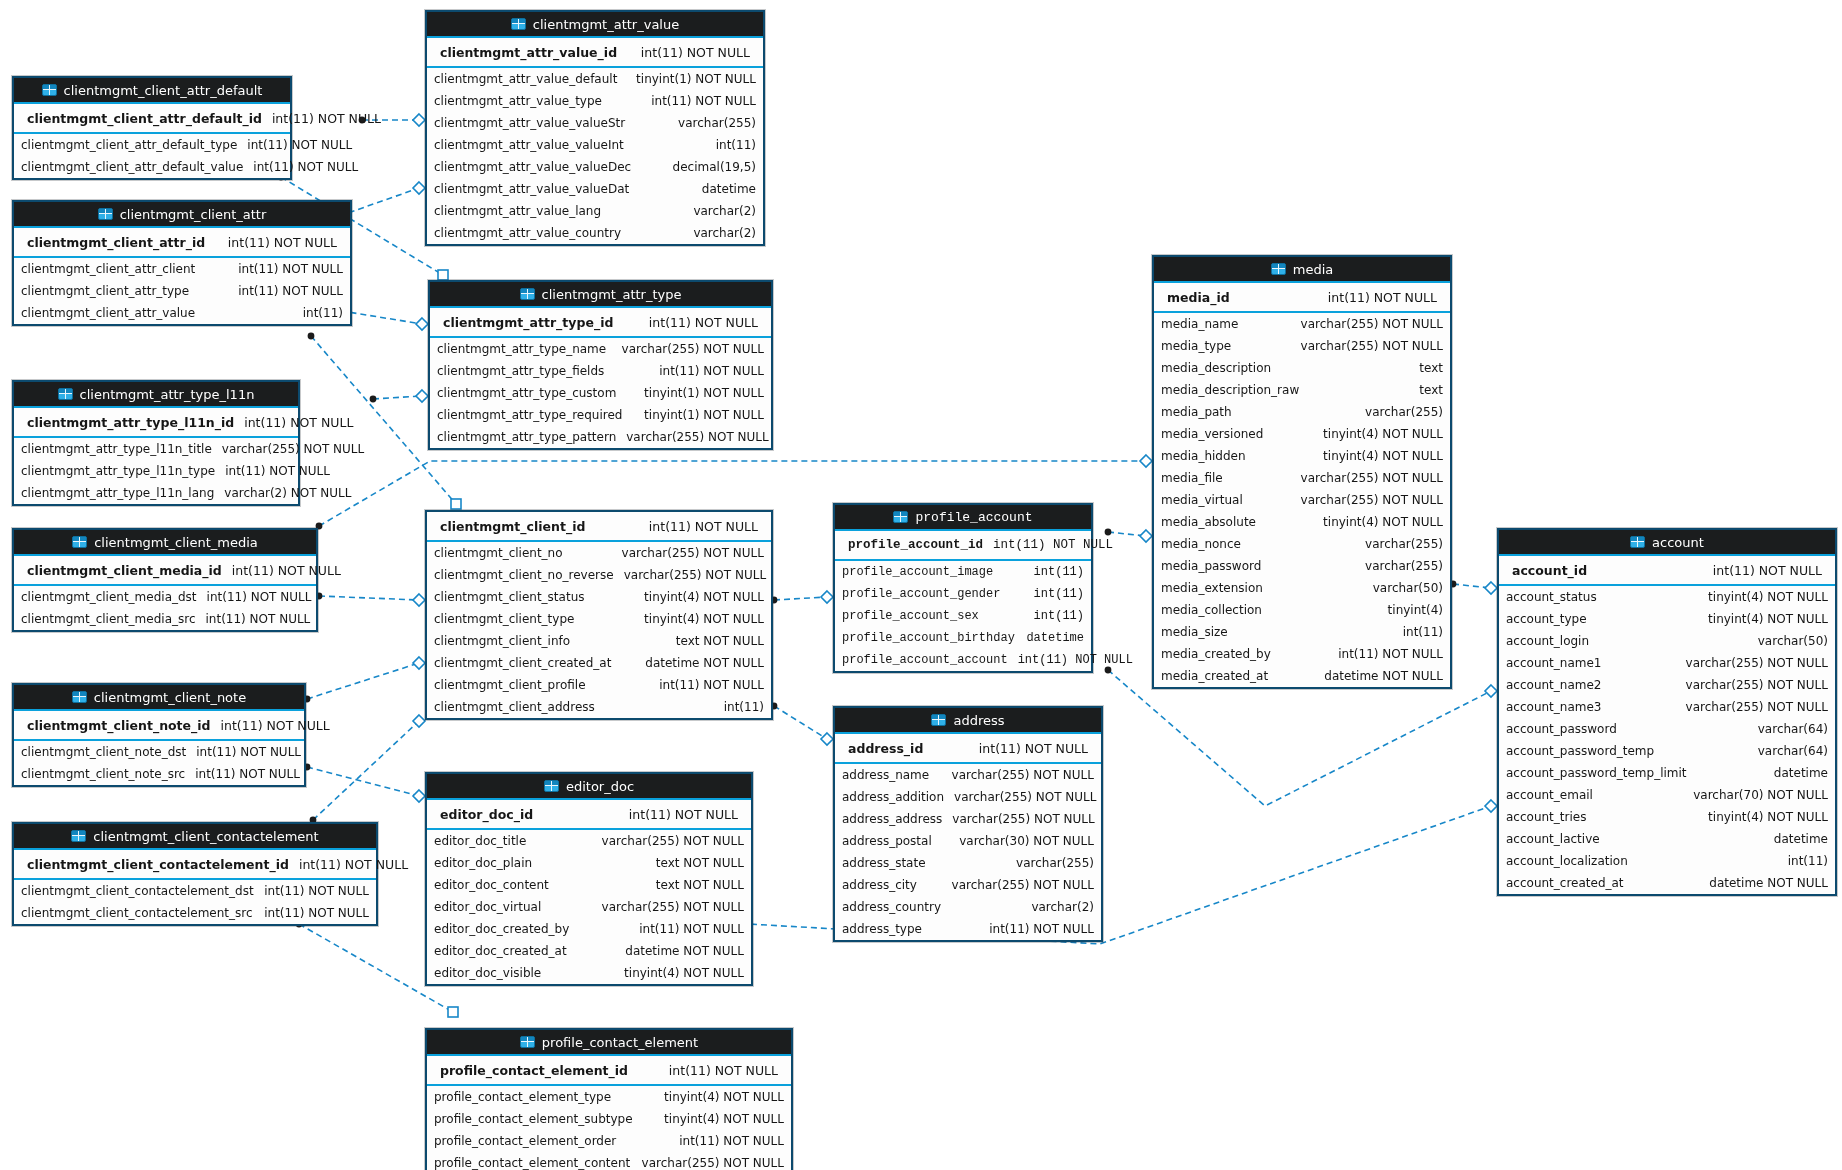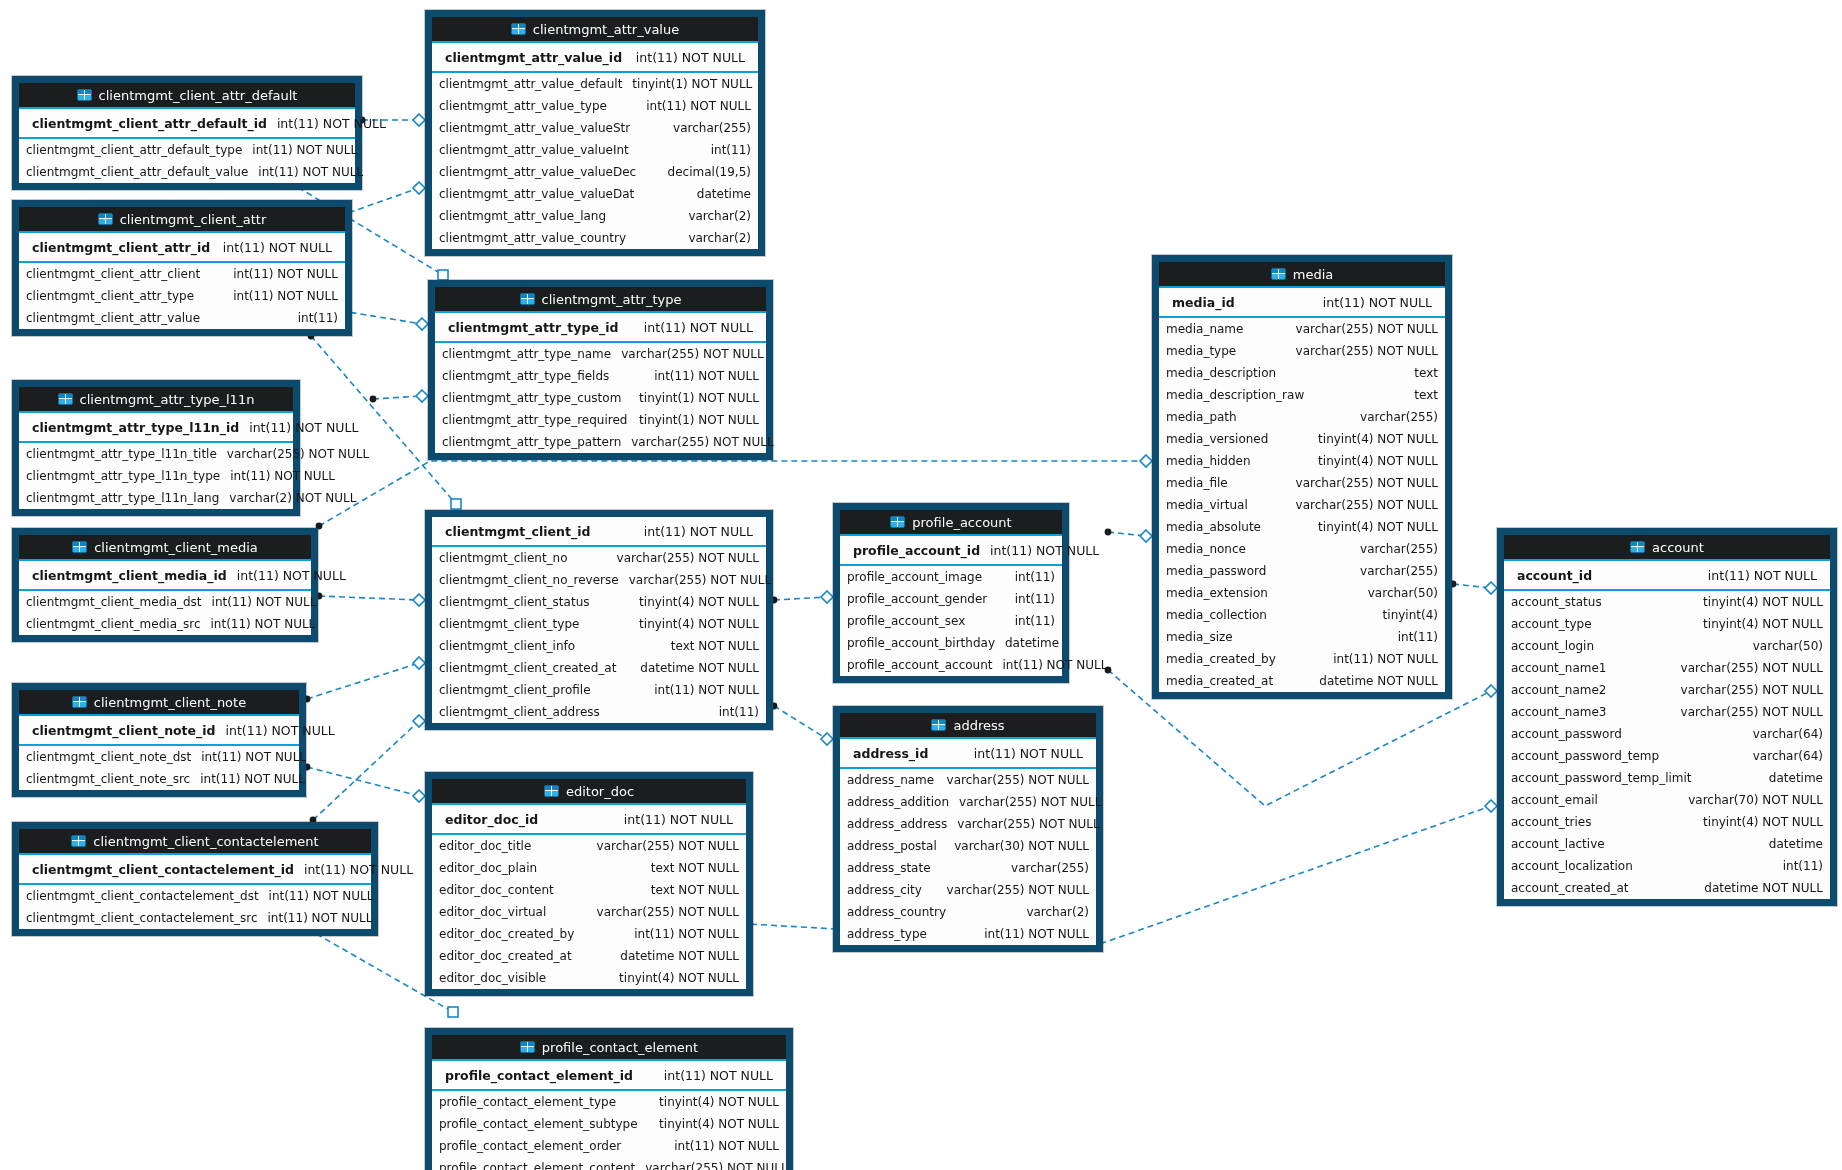--- a/index.html
+++ b/index.html
@@ -6,21 +6,21 @@
   body {
     width:1842px; height:1170px; position:relative; overflow:hidden;
     background:#ffffff;
     font-family:"DejaVu Sans","Liberation Sans",sans-serif;
   }
   #canvas { position:absolute; inset:0; width:1842px; height:1170px; }
   #lines { position:absolute; left:0; top:0; z-index:1; }
   #tables { position:absolute; inset:0; z-index:2; }
   .tbl {
     position:absolute; box-sizing:border-box; background:#ffffff;
-    border:7px solid #0c4a6e;
+    border:2px solid #0c4a6e;
     box-shadow:0 0 0 1px rgba(30,40,46,.25);
   }
   .hd {
     box-sizing:border-box; height:26px; background:#1b1d1e; color:#fff;
     display:flex; align-items:center; justify-content:center; gap:7px;
     font-size:13px; border-bottom:2px solid #0aa1dc; white-space:nowrap;
   }
   .tico { display:flex; align-items:center; }
   .pkrow {
     box-sizing:border-box; height:30px; display:flex; align-items:center;
@@ -175,21 +175,21 @@
         </div>
         <div class="row">
           <span class="fn">clientmgmt_attr_value_lang</span>
           <span class="ft">varchar(2)</span>
         </div>
         <div class="row">
           <span class="fn">clientmgmt_attr_value_country</span>
           <span class="ft">varchar(2)</span>
         </div>
       </div>
-      <div class="tbl" style="left: 12px; top: 76px; width: 350px;">
+      <div class="tbl" style="left: 12px; top: 76px; width: 280px;">
         <div class="hd">
           <span class="tico">
             <svg width="15" height="12" viewBox="0 0 15 12">
               <rect x="0.5" y="0.5" width="14" height="11" rx="1.5" fill="#2fb0e8" stroke="#0e6f9c"></rect>
               <rect x="1" y="1" width="13" height="4" fill="#1286bf"></rect>
               <line x1="1" y1="5.5" x2="14" y2="5.5" stroke="#eaf6fc" stroke-width="1"></line>
               <line x1="7.5" y1="1" x2="7.5" y2="11" stroke="#eaf6fc" stroke-width="1"></line>
             </svg>
           </span>
           <span class="ttl">clientmgmt_client_attr_default</span>
@@ -486,21 +486,21 @@
         </div>
         <div class="row">
           <span class="fn">profile_contact_element_order</span>
           <span class="ft">int(11) NOT NULL</span>
         </div>
         <div class="row">
           <span class="fn">profile_contact_element_content</span>
           <span class="ft">varchar(255) NOT NULL</span>
         </div>
       </div>
-      <div class="tbl" style="left: 833px; top: 503px; width: 236px;">
+      <div class="tbl" style="left: 833px; top: 503px; width: 260px; font-family: Liberation Mono, monospace;">
         <div class="hd">
           <span class="tico">
             <svg width="15" height="12" viewBox="0 0 15 12">
               <rect x="0.5" y="0.5" width="14" height="11" rx="1.5" fill="#2fb0e8" stroke="#0e6f9c"></rect>
               <rect x="1" y="1" width="13" height="4" fill="#1286bf"></rect>
               <line x1="1" y1="5.5" x2="14" y2="5.5" stroke="#eaf6fc" stroke-width="1"></line>
               <line x1="7.5" y1="1" x2="7.5" y2="11" stroke="#eaf6fc" stroke-width="1"></line>
             </svg>
           </span>
           <span class="ttl">profile_account</span>

